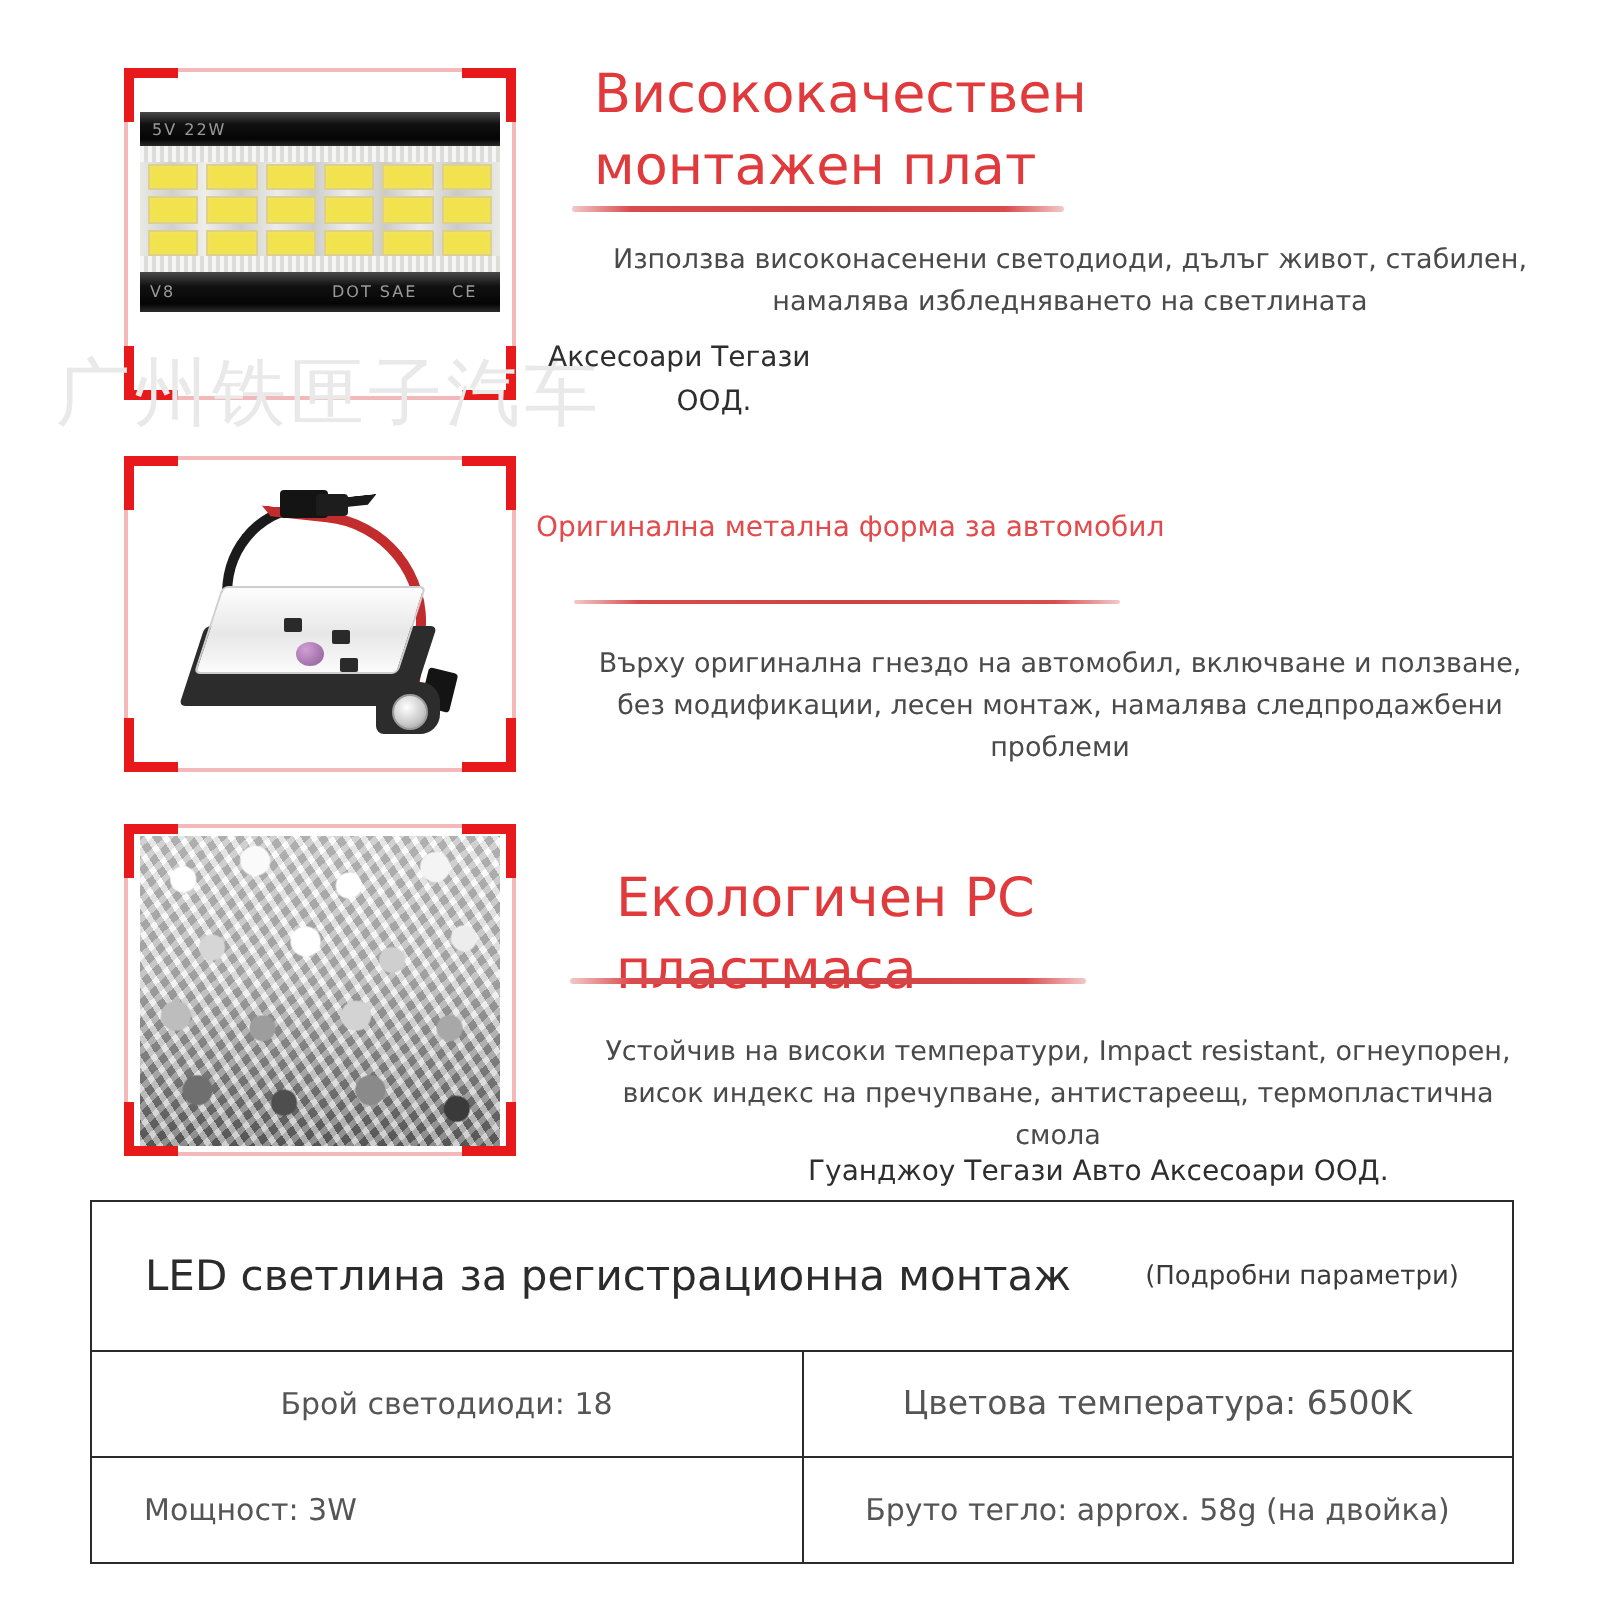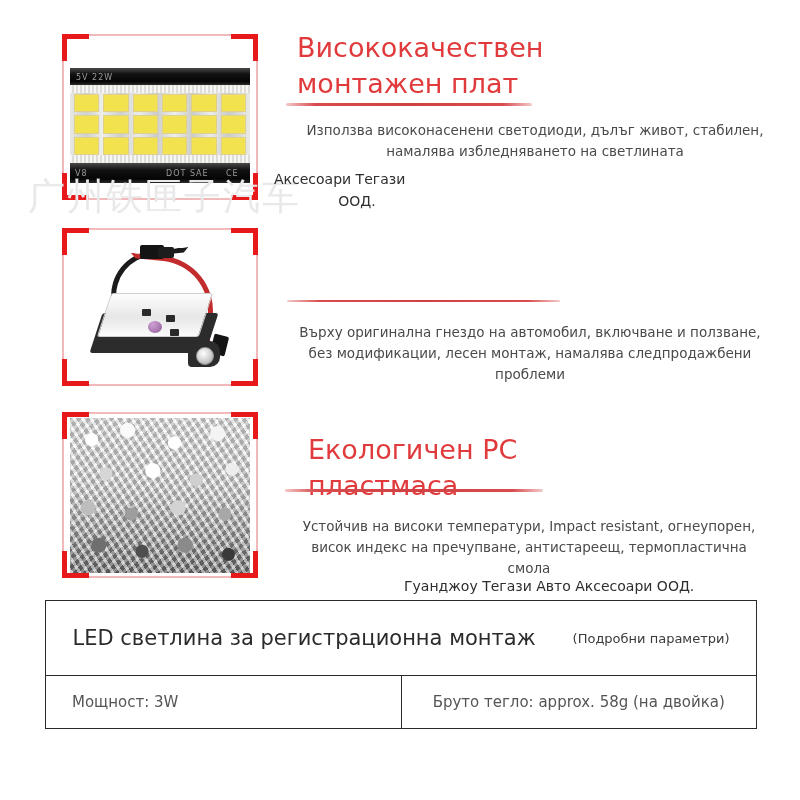--- a/index.html
+++ b/index.html
@@ -67,21 +67,21 @@
   .frame .l-left { top: 0; bottom: 0; left: 0; width: 2px; }
   .frame .l-right { top: 0; bottom: 0; right: 0; width: 2px; }
 
   .photo {
     position: absolute;
     overflow: hidden;
   }
 
   
   #photo-led-board {
-    left: 70px; top: 68px; width: 180px; height: 115px;
+    left: 70px; top: 56px; width: 180px; height: 100px;
     background: #1d4ed8;
   }
   .pcb-band {
     position: absolute;
     left: 0; right: 0;
     background: linear-gradient(180deg,#4a4a4a 0%,#111 35%,#050505 80%,#2b2b2b 100%);
   }
   .pcb-band.top { top: 0; height: 17px; }
   .pcb-band.bottom { bottom: 0; height: 20px; }
   .pcb-band .bandtext {
@@ -412,20 +412,21 @@
     <div class="mod-base"></div>
     <div class="mod-base-tab"></div>
     <div class="mod-body"></div>
     <div class="mod-chip" style="left:72px; top:74px;"></div>
     <div class="mod-chip" style="left:96px; top:80px;"></div>
     <div class="mod-chip" style="left:100px; top:94px;"></div>
     <div class="mod-cap"></div>
     <div class="mod-screw"></div>
   </div>
 
+  <div class="sec-title small" style="left:268px; top:254px; width:330px;">Оригинална метална форма за автомобил</div>
   <div class="sec-underline" style="left:287px; top:300px; width:273px; height:2px;"></div>
   <div class="sec-body" style="left:290px; top:322px; width:480px;">Върху оригинална гнездо на автомобил, включване и ползване, без модификации, лесен монтаж, намалява следпродажбени проблеми</div>
 
   <div class="frame" id="frame-3" style="left:62px; top:412px; width:196px; height:166px;">
     <div class="thinline l-top"></div>
     <div class="thinline l-bot"></div>
     <div class="thinline l-left"></div>
     <div class="thinline l-right"></div>
     <div class="corner c-tl"></div>
     <div class="corner c-tr"></div>
@@ -447,19 +448,23 @@
     <tbody>
       <tr>
         <td class="spec-head-cell" colspan="2">
           <div class="head-inner">
             <div class="head-main">LED светлина за регистрационна монтаж</div>
             <div class="head-sub">(Подробни параметри)</div>
           </div>
         </td>
       </tr>
       <tr>
+        <td class="spec-cell" style="width:360px;">Брой светодиоди: 18</td>
+        <td class="spec-cell big">Цветова температура: 6500K</td>
+      </tr>
+      <tr>
         <td class="spec-cell" style="width:360px; text-align:left; padding-left:26px;">Мощност: 3W</td>
         <td class="spec-cell">Бруто тегло: approx. 58g (на двойка)</td>
       </tr>
     </tbody>
   </table>
 
 </div>
 
 </body></html>

